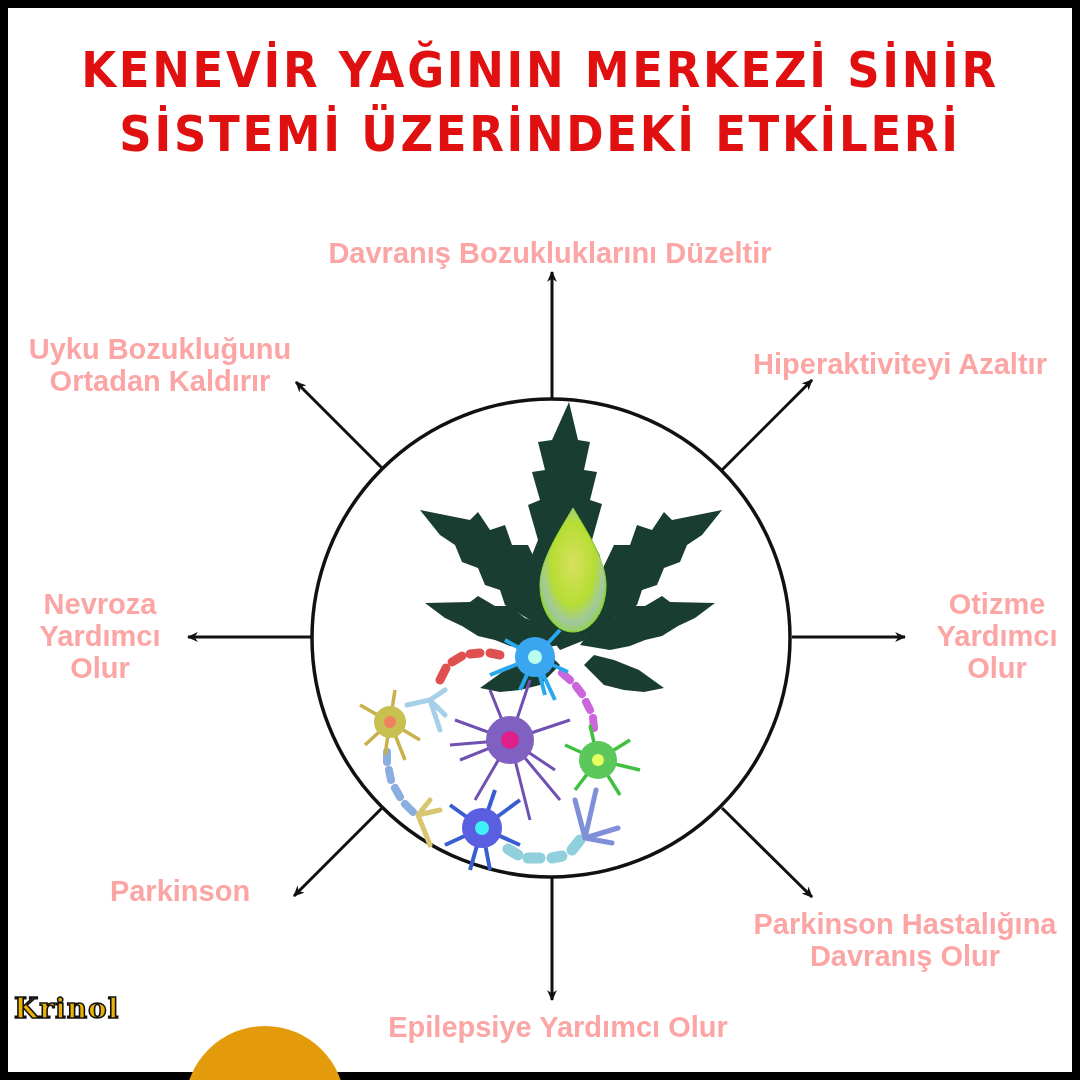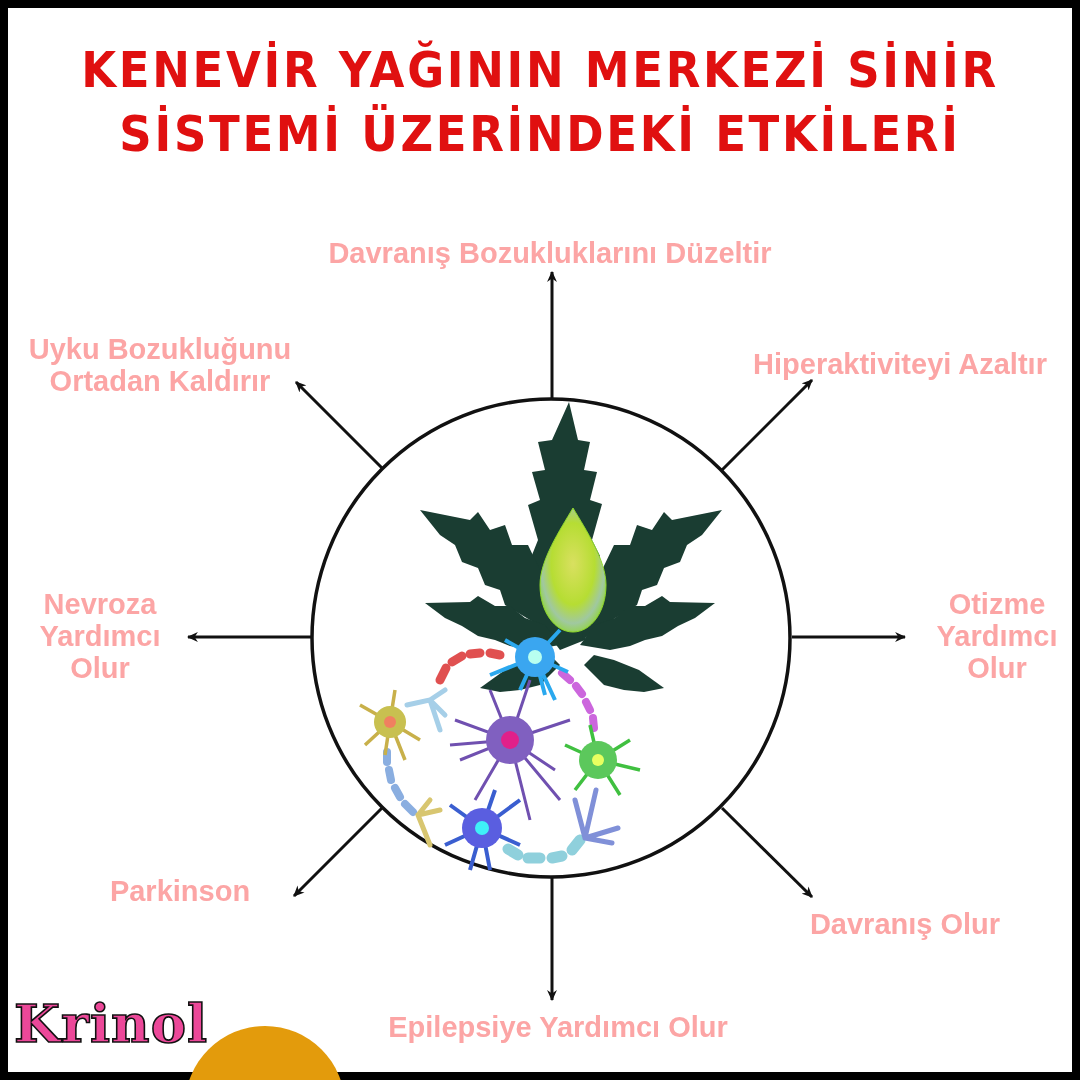--- a/index.html
+++ b/index.html
@@ -7,22 +7,22 @@
   .frame { position: absolute; left: 8px; top: 8px; width: 1064px; height: 1064px; background: #fff; }
   .title { position: absolute; left: 0; top: 38px; width: 1080px; text-align: center; color: #e01010;
     font-family: "DejaVu Sans", sans-serif; font-weight: bold; font-size: 50px; line-height: 64px;
     letter-spacing: 3px; transform: scaleX(0.9); transform-origin: center; }
   .title div { white-space: nowrap; }
   .lbl { position: absolute; font-family: "Liberation Sans", sans-serif; font-weight: bold; color: #fca5a5;
     font-size: 29px; line-height: 32px; text-align: center; white-space: nowrap; }
   svg.diagram { position: absolute; left: 0; top: 0; }
   .logo { position: absolute; left: 10px; top: 996px; width: 300px; height: 72px; }
   .logo-sun { position: absolute; left: 175px; top: 30px; width: 160px; height: 80px; border-radius: 80px 80px 0 0; background: #e39b0c; }
-  .logo-name { position: absolute; left: 4px; top: -4px; font-family: "DejaVu Serif", serif; font-weight: bold; font-size: 53px;
-    color: #ec4899; -webkit-text-stroke: 1.6px #111; letter-spacing: 1px; }
+  .logo-name { position: absolute; left: 4px; top: -4px; font-family: "DejaVu Serif", serif; font-weight: bold; font-size: 28px;
+    color: #eab308; -webkit-text-stroke: 1.6px #111; letter-spacing: 1px; }
   .logo-tag { position: absolute; left: 2px; top: 44px; font-family: "DejaVu Sans", sans-serif; font-style: italic; font-weight: bold;
     font-size: 17px; color: #7a1a6e; letter-spacing: 1px; white-space: nowrap; }
 </style>
 </head>
 <body>
 
 <div class="frame"></div>
 
 <div class="title">
   <div>KENEVİR YAĞININ MERKEZİ SİNİR</div>
@@ -144,20 +144,21 @@
   <div>Hiperaktiviteyi Azaltır</div>
 </div>
 
 <div class="lbl" style="left:912px; top:588px; width:170px;">
   <div>Otizme</div>
   <div>Yardımcı</div>
   <div>Olur</div>
 </div>
 
 <div class="lbl" style="left:730px; top:908px; width:350px;">
+  <div>Parkinson Hastalığına</div>
   <div>Davranış Olur</div>
 </div>
 
 <div class="lbl" style="left:338px; top:1011px; width:440px;">
   <div>Epilepsiye Yardımcı Olur</div>
 </div>
 
 <div class="lbl" style="left:0px; top:875px; width:360px;">
   <div>Parkinson</div>
 </div>

